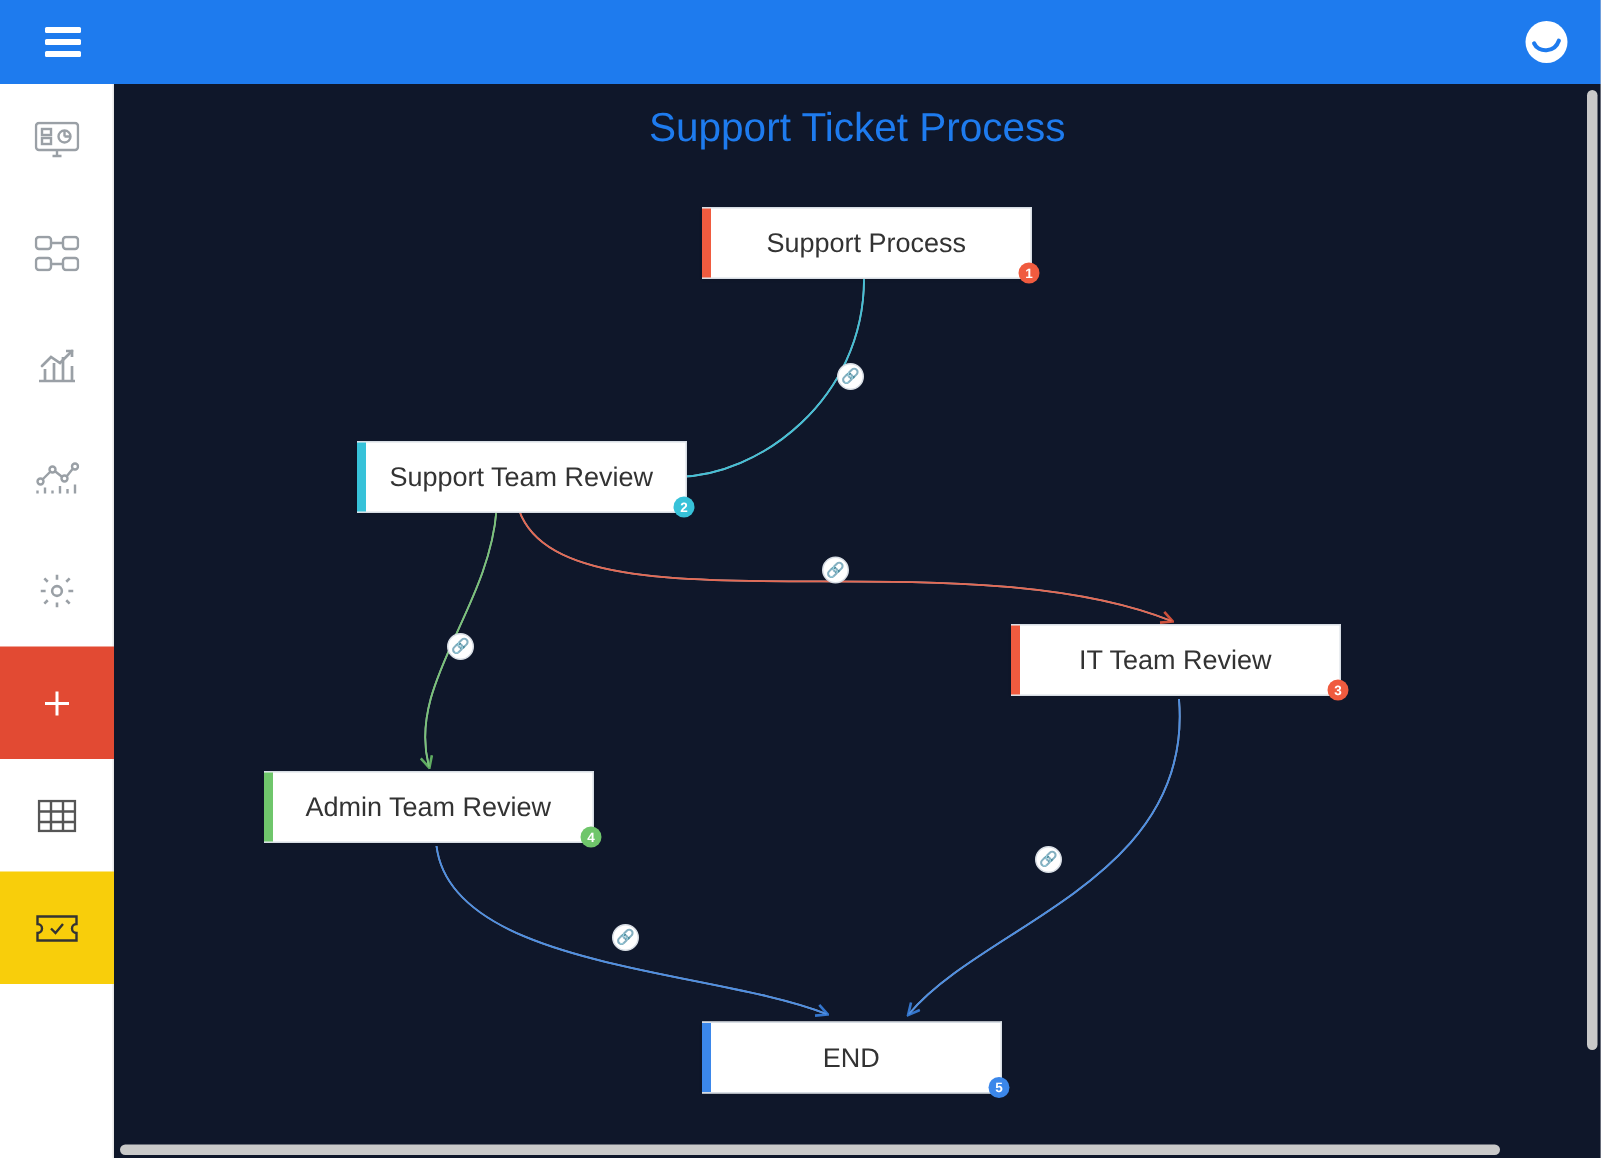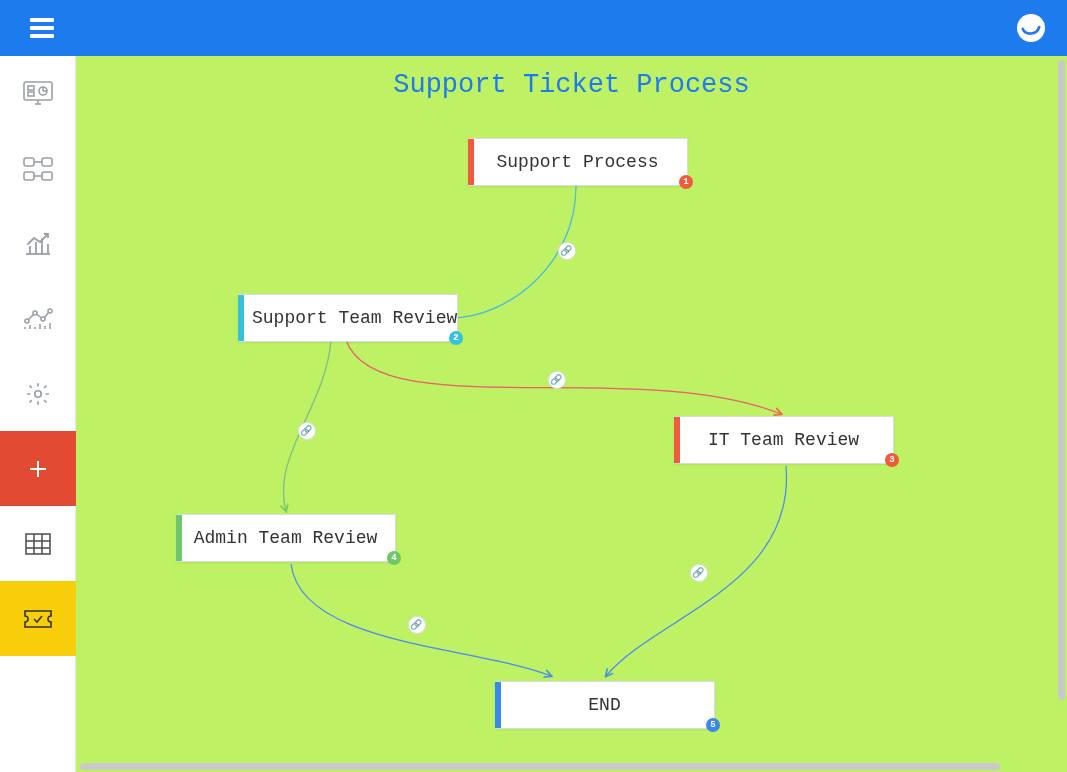--- a/index.html
+++ b/index.html
@@ -26,22 +26,21 @@
   .sidebar-item {
     width: 76px; height: 75px; display: flex; align-items: center; justify-content: center;
     cursor: pointer;
   }
   .sidebar-item.red { background: #e24a33; }
   .sidebar-item.yellow { background: #f8ce0b; }
   .sidebar-icon { color: #9aa0a6; }
 
   .canvas {
     position: absolute; left: 76px; top: 56px; right: 0; bottom: 0;
-    background: #bef264;
-    font-family: Liberation Mono, monospace;
+    background: #0f172a;
   }
   .page-title {
     position: absolute; left: 0; top: 14px; width: 100%; text-align: center;
     font-size: 27px; color: #1e7bee; font-weight: 400;
   }
 
   .node {
     position: absolute; height: 48px; background: #fff;
     border: 1px solid #d7dde4; border-left: none;
     box-shadow: 0 1px 2px rgba(0,0,0,0.08);
@@ -232,21 +231,21 @@
   <div class="node" style="left:598px; top:360px; width:220px;align-items:center; --accent:#f05b3f;">
     <span class="label">IT Team Review</span>
     <span class="badge">3</span>
   </div>
 
   <div class="node" style="left:100px; top:458px; width:220px;align-items:center; --accent:#6fc66b;">
     <span class="label">Admin Team Review</span>
     <span class="badge">4</span>
   </div>
 
-  <div class="node" style="left:392px; top:625px; width:220px;margin-left:27px; --accent:#3b87ea;">
+  <div class="node" style="left:392px; top:625px; width:200px; --accent:#3b87ea;">
     <span class="label">END</span>
     <span class="badge">5</span>
   </div>
 </div>
 
 <div class="scrollbar-v">
     <div class="thumb"></div>
   </div>
 <div class="scrollbar-h">
     <div class="thumb"></div>

